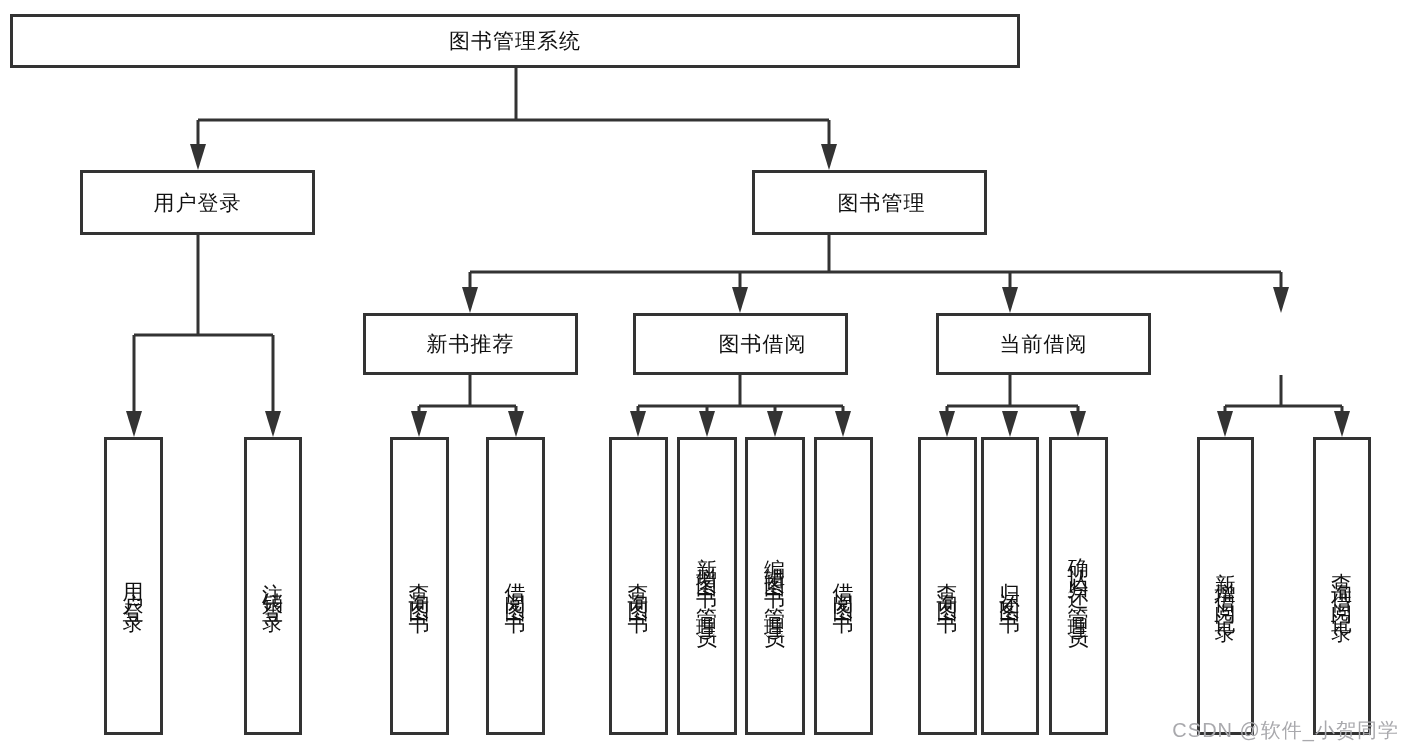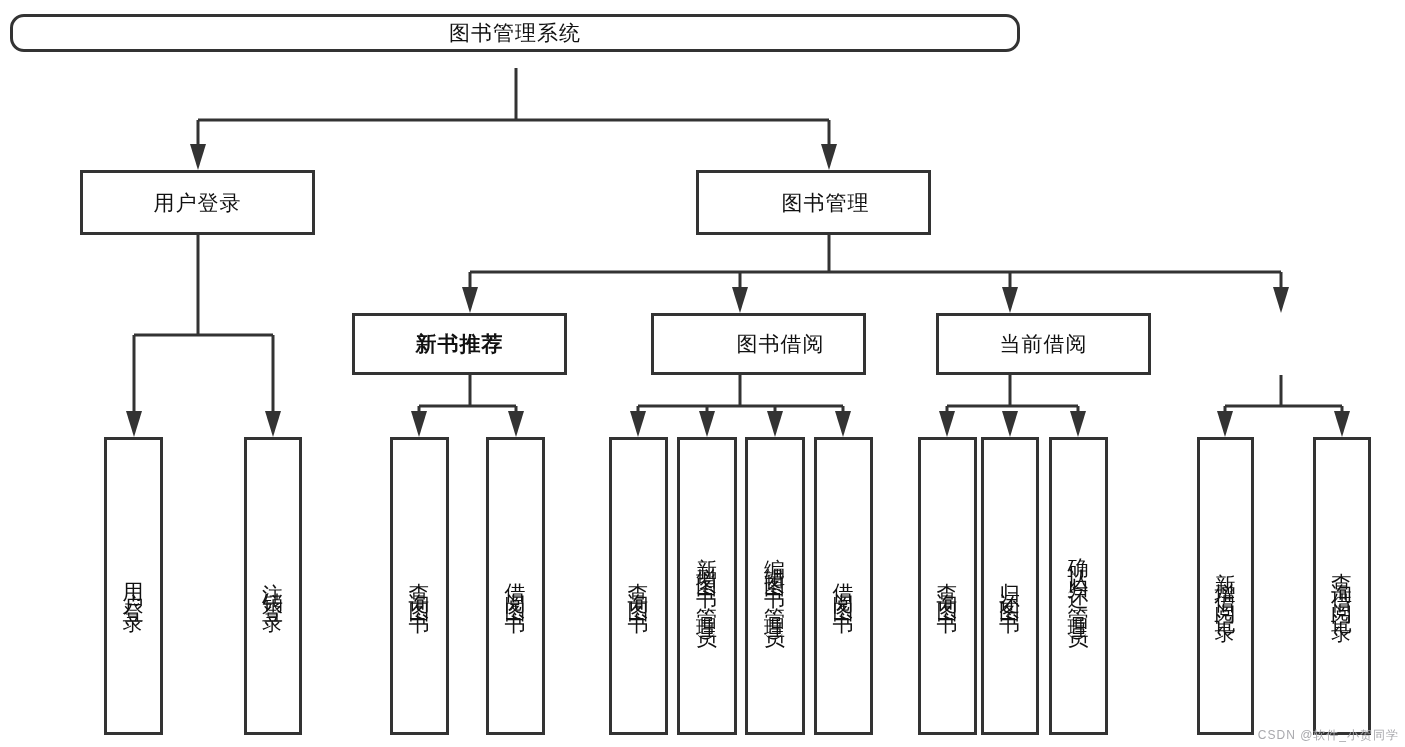--- a/index.html
+++ b/index.html
@@ -24,28 +24,28 @@
     background: #ffffff;
     display: flex;
     align-items: center;
     justify-content: center;
     color: #111111;
     font-size: 21px;
     letter-spacing: 1px;
     text-align: center;
   }
   
-  .root  { left: 10px;  top: 14px;  width: 1010px; height: 38px; border-radius: 14px; }
+  .root  { left: 10px;  top: 14px;  width: 1010px; height: 54px; }
   
   .l2a   { left: 80px;  top: 170px; width: 235px;  height: 65px; }
-  .l2b   { left: 696px; top: 170px; width: 235px;  height: 65px; padding-left: 24px; }
+  .l2b   { left: 752px; top: 170px; width: 235px;  height: 65px; padding-left: 24px; }
   
   .l3    { top: 313px;  width: 215px; height: 62px; }
-  .l3a   { left: 352px; font-weight: bold; }
-  .l3b   { left: 651px; padding-left: 44px; }
+  .l3a   { left: 363px; }
+  .l3b   { left: 633px; padding-left: 44px; }
   .l3c   { left: 903px; margin-left: 33px; }
   .l3d   { left: 1173px; }
   
   .leaf  { top: 437px; height: 298px; width: 59px; }
   .leaf span {
     writing-mode: vertical-rl;
     text-orientation: mixed;
     letter-spacing: 10px;
     font-size: 21px;
     line-height: 1;
@@ -55,21 +55,21 @@
   .g2x1 { left: 390px; }  .g2x2 { left: 486px; }
   .g3x1 { left: 609px; }  .g3x2 { left: 677px; width: 60px; }
   .g3x3 { left: 745px; width: 60px; } .g3x4 { left: 814px; }
   .g4x1 { left: 918px; }  .g4x2 { left: 981px; width: 58px; }
   .g4x3 { left: 1049px; }
   .g5x1 { left: 1197px; width: 57px; } .g5x2 { left: 1313px; width: 58px; }
   .watermark {
     position: absolute;
     right: 6px;
     bottom: 3px;
-    font-size: 12px;
+    font-size: 20px;
     color: #a9a9ad;
     letter-spacing: 1px;
     background: transparent;
   }
 </style>
 </head>
 <body>
 
 <div id="canvas">
 

